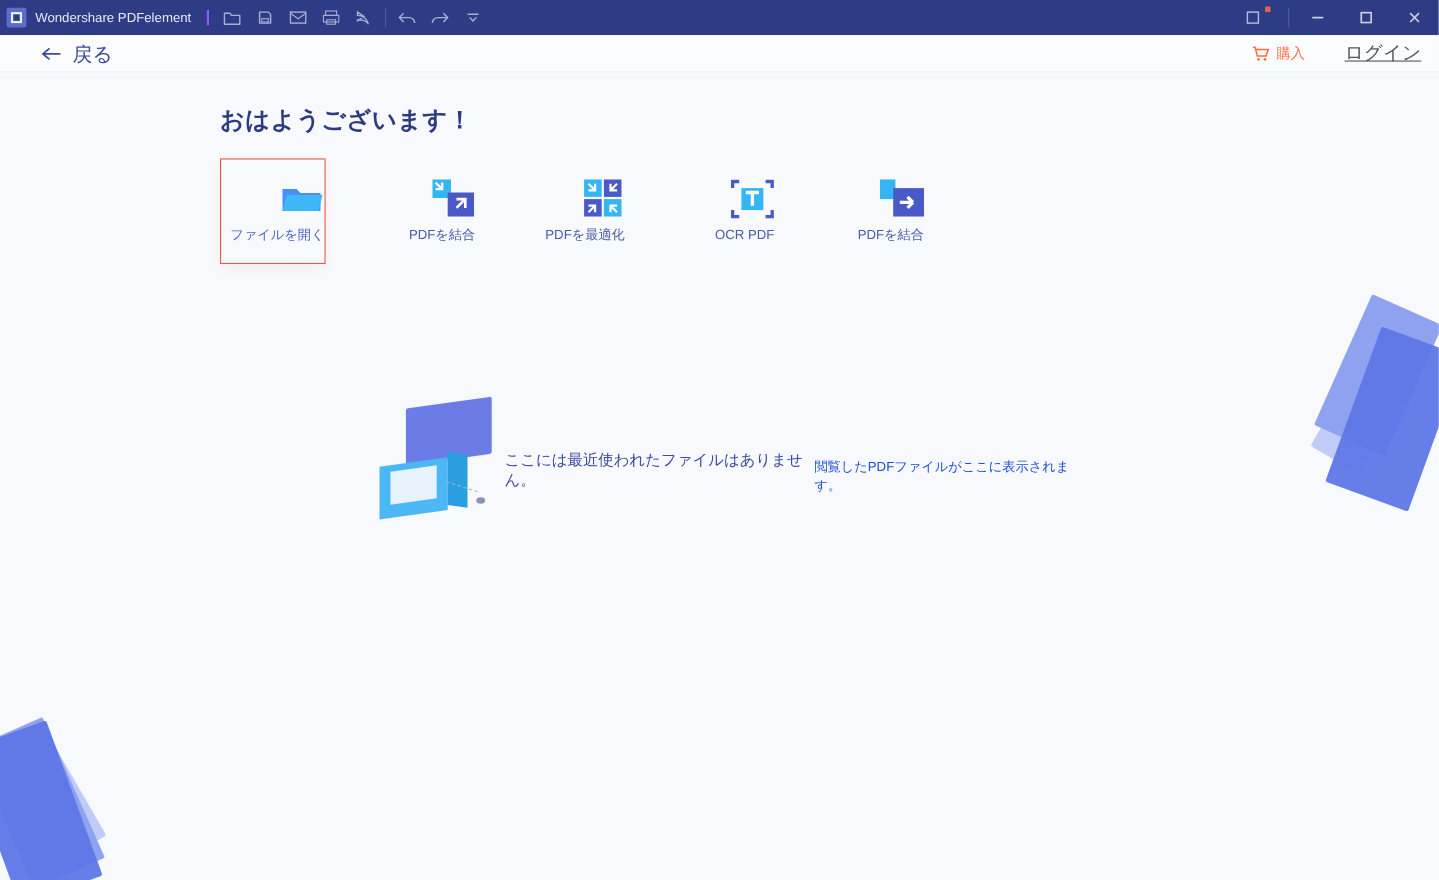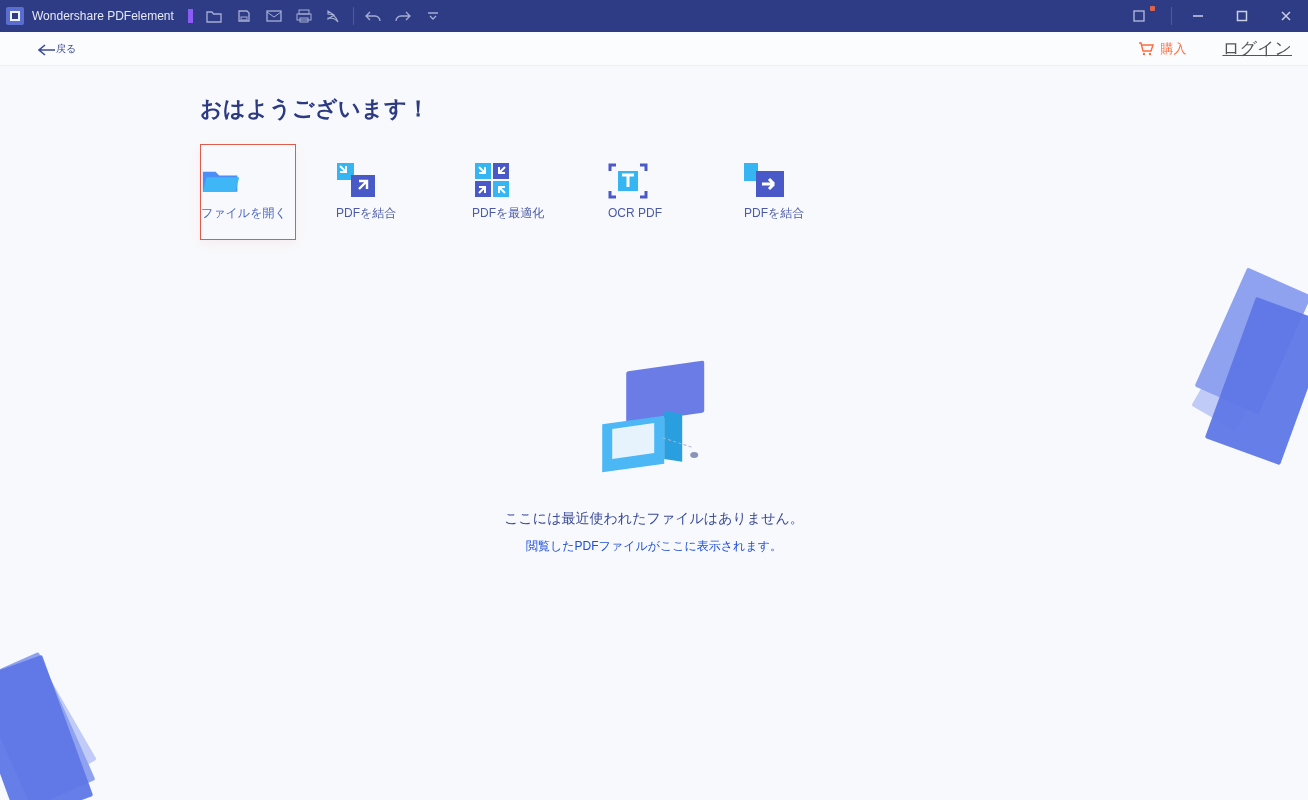--- a/index.html
+++ b/index.html
@@ -1,43 +1,43 @@
 <!DOCTYPE html>
 <html><head>
 <meta charset="utf-8">
 <style>
   * { box-sizing: border-box; margin: 0; padding: 0; }
   html, body { width: 1308px; height: 800px; font-family: "Segoe UI", "Hiragino Sans", Meiryo, sans-serif; overflow: hidden; background: #f8f9fc; }
   .titlebar { height: 32px; background: #2e3c86; display: flex; align-items: center; color: #e6e9f5; font-size: 12px; }
   .titlebar .logo { width: 18px; height: 18px; background: #5a6ed0; margin: 0 8px 0 6px; border-radius: 2px; display:flex;align-items:center;justify-content:center;}
-  .titlebar .title { padding-right: 14px; border-right: 5px solid #8b5cf6; }
+  .titlebar .title { padding-right: 14px; border-right: 2px solid #8b5cf6; }
   .titlebar .tb-icons { display: flex; gap: 0; margin-left: 6px; }
   .titlebar .tb-icon { width: 30px; height: 32px; display: flex; align-items: center; justify-content: center; opacity: .75; }
   .titlebar .tb-sep { width: 1px; height: 18px; background: #4a5aa8; margin: 0 4px; align-self: center; }
   .titlebar .spacer { flex: 1; }
   .titlebar .win-btn { width: 44px; height: 32px; display:flex; align-items:center; justify-content:center; opacity:.85; }
   .titlebar .modal-icon { margin-right: 6px; position:relative; }
   .titlebar .modal-icon::after { content:""; position:absolute; top:6px; right:6px; width:5px; height:5px; background:#ff6b3d; border-radius:1px; }
 
   .toolbar2 { height: 34px; display:flex; align-items:center; padding: 0 16px 0 38px; background:#fbfcfe; border-bottom:1px solid #eef0f7;}
-  .toolbar2 .back { display:flex; align-items:flex-end; gap:0; color:#3b4a9a; font-size:10px; }
+  .toolbar2 .back { display:flex; align-items:center; gap:10px; color:#3b4a9a; font-size:18px; }
   .toolbar2 .spacer { flex:1; }
   .toolbar2 .buy { color:#ff6b3d; font-size:13px; display:flex; align-items:center; gap:6px; margin-right:36px;}
   .toolbar2 .login { color:#555; font-size:17px;text-decoration:underline; }
 
   .main { position:relative; height: calc(800px - 32px - 34px); }
   .greeting { position:absolute; left:200px; top:28px; font-size:22px; font-weight:600; color:#2c3a82; letter-spacing: .5px;}
   .tiles { position:absolute; left:200px; top:78px; display:flex; gap:40px; }
-  .tile { width:96px; height:96px; display:flex; flex-direction:column; align-items:flex-start; justify-content:center; gap:8px; }
+  .tile { width:96px; height:96px; display:flex; flex-direction:column; align-items:flex-end; justify-content:center; gap:8px; }
   .tile.selected { border:1px solid #e05b4b; box-shadow: 0 4px 10px rgba(224,91,75,.08); }
   .tile .ticon { width:40px; height:34px; display:flex; align-items:center; justify-content:center; }
   .tile .label { font-size:12px; color:#4a5aa8; white-space:nowrap; }
   .tile.selected .label { color:#4963c6; }
 
-  .empty { position:absolute; left:50%; top:290px; transform:translateX(-50%); display:flex; flex-direction:column; align-items:center; }
+  .empty { position:absolute; left:50%; top:290px; transform:translateX(-50%); display:flex; flex-direction:row; align-items:center; }
   .empty .illus { width:140px; height:130px; position:relative; margin-bottom:24px;}
   .empty .monitor { position:absolute; left:42px; top:10px; width:78px; height:52px; background:#6c7ce6; transform:skewY(-8deg); border-radius:2px;}
   .empty .drawer { position:absolute; left:18px; top:64px; width:62px; height:48px; background:#4bb8f5; transform:skewY(-8deg);}
   .empty .drawer::before{content:"";position:absolute;left:62px;top:0;width:18px;height:48px;background:#2a9fe0;transform:skewY(16deg) translateY(-2px);}
   .empty .drawer::after{content:"";position:absolute;left:10px;top:6px;width:42px;height:30px;background:#e6f3fc;transform:skewY(0deg);}
   .empty .mouse { position:absolute; left:106px; top:96px; width:8px; height:6px; background:#8a94b8; border-radius:50%; }
   .empty .line { position:absolute; left:78px; top:86px; width:30px; border-top:1.5px dashed #aab2d4; transform:rotate(18deg);}
   .empty .t1 { font-size:14px; color:#3a4a9a; margin-bottom:10px;}
   .empty .t2 { font-size:12px; color:#1d4ed8; }
 

